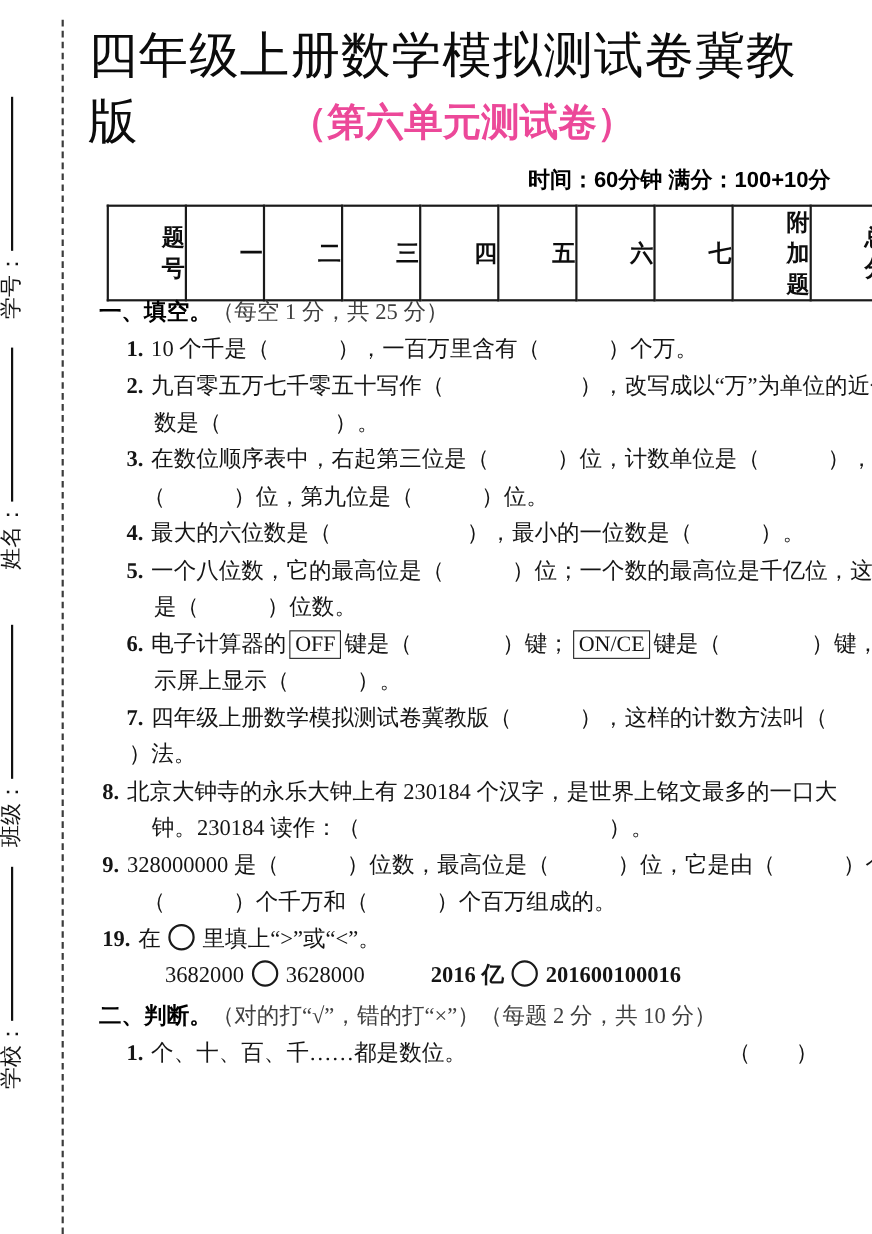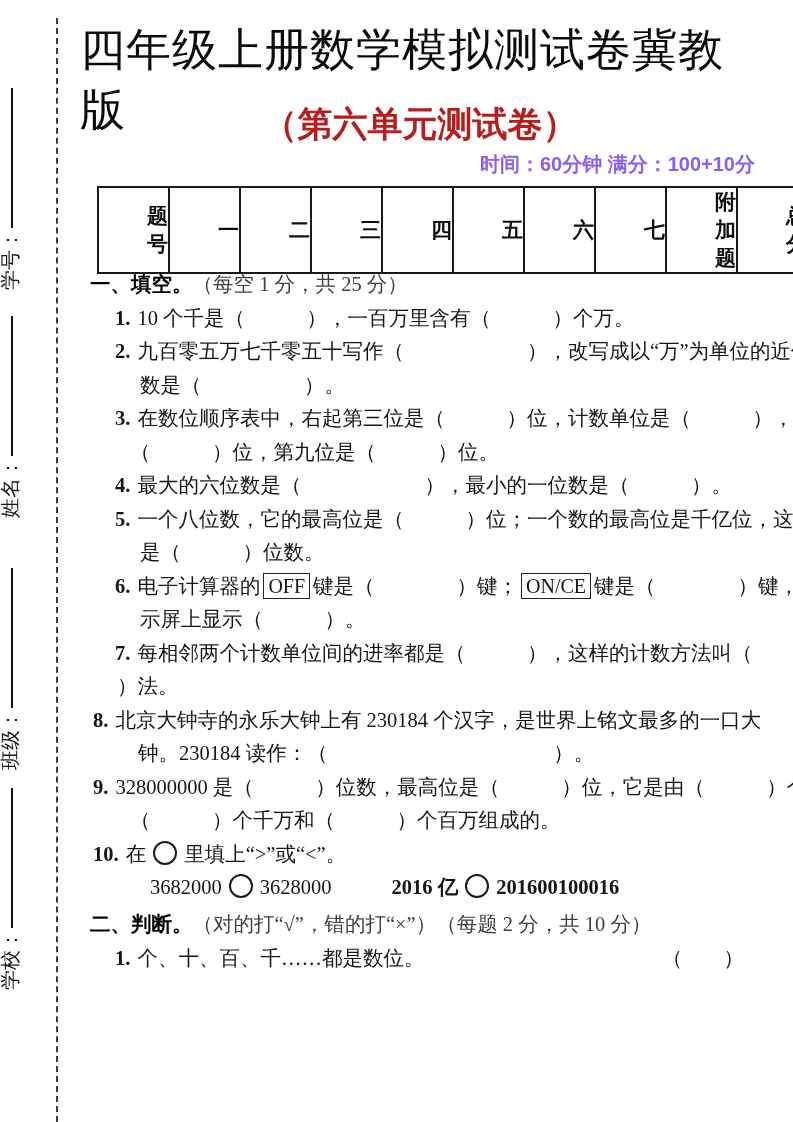--- a/index.html
+++ b/index.html
@@ -31,31 +31,31 @@
   .sf1{top:266px;} .sf2{top:494px;} .sf3{top:746px;} .sf4{top:966px;}
   
   .title{
     position:absolute;left:80px;width:680px;top:20px;
     text-align:left;
     font-family:"Liberation Sans","DejaVu Sans",sans-serif;
     font-weight:400;font-size:45px;line-height:60px;letter-spacing:1px;
     color:#0b0b0b;
   }
   .subtitle{
-    position:absolute;left:80px;width:680px;top:100px;
+    position:absolute;left:80px;width:680px;top:88px;
     text-align:center;
     font-family:"Liberation Sans","DejaVu Sans",sans-serif;
     font-weight:700;font-size:35px;line-height:48px;
-    color:#b91c1c;
+    color:#ec4899;
   }
   .exam-info{
     position:absolute;right:38px;top:151px;
     font-family:"Liberation Sans","DejaVu Sans",sans-serif;
     font-weight:600;font-size:20px;line-height:26px;
-    color:#8b5cf6;
+    color:#000000;
   }
   
   .score-table{
     position:absolute;left:97px;top:186px;
     border-collapse:collapse;table-layout:fixed;
     font-size:21px;font-weight:700;color:#0d0d0d;
   }
   .score-table td,.score-table th{
     border:2px solid #1a1a1a;text-align:center;padding:0;
     font-weight:700;
@@ -170,36 +170,36 @@
       <span class="qnum">5.</span><span>一个八位数，它的最高位是（　　　）位；一个数的最高位是千亿位，这个数</span>
     </div>
     <div class="qline L50">是（　　　）位数。</div>
 
     <div class="qline L25">
       <span class="qnum">6.</span><span>电子计算器的</span><span class="keybox">OFF</span><span>键是（　　　　）键；</span><span class="keybox">ON/CE</span><span>键是（　　　　）键，按后显</span>
     </div>
     <div class="qline L50">示屏上显示（　　　）。</div>
 
     <div class="qline L25">
-      <span class="qnum">7.</span><span>每相邻两个计数单位间的进率都是（　　　），这样的计数方法叫（</span>
+      <span class="qnum">7.</span><span>四年级上册数学模拟测试卷冀教版（　　　），这样的计数方法叫（</span>
     </div>
     <div class="qline L27">）法。</div>
 
     <div class="qline L3">
       <span class="qnum">8.</span><span>北京大钟寺的永乐大钟上有 230184 个汉字，是世界上铭文最多的一口大</span>
     </div>
     <div class="qline L48">钟。230184 读作：（　　　　　　　　　　　）。</div>
 
     <div class="qline L3">
       <span class="qnum">9.</span><span>328000000 是（　　　）位数，最高位是（　　　）位，它是由（　　　）个亿、</span>
     </div>
     <div class="qline L40">（　　　）个千万和（　　　）个百万组成的。</div>
 
     <div class="qline L3">
-      <span class="qnum">10.</span><span>在</span><span class="circle"></span><span>里填上“&gt;”或“&lt;”。</span>
+      <span class="qnum">19.</span><span>在</span><span class="circle"></span><span>里填上“&gt;”或“&lt;”。</span>
     </div>
     <div class="qline L60">
       <span class="pair"><span>3682000</span><span class="circle"></span><span>3628000</span></span><span class="pair pair-gap"><span>2016 亿</span><span class="circle"></span><span>201600100016</span></span>
     </div>
   </div>
 
   <div class="section sec2">
     <div class="qline sec-head">
       <span class="hb">二、判断。</span><span class="hn">（对的打“√”，错的打“×”）（每题 2 分，共 10 分）</span>
     </div>

